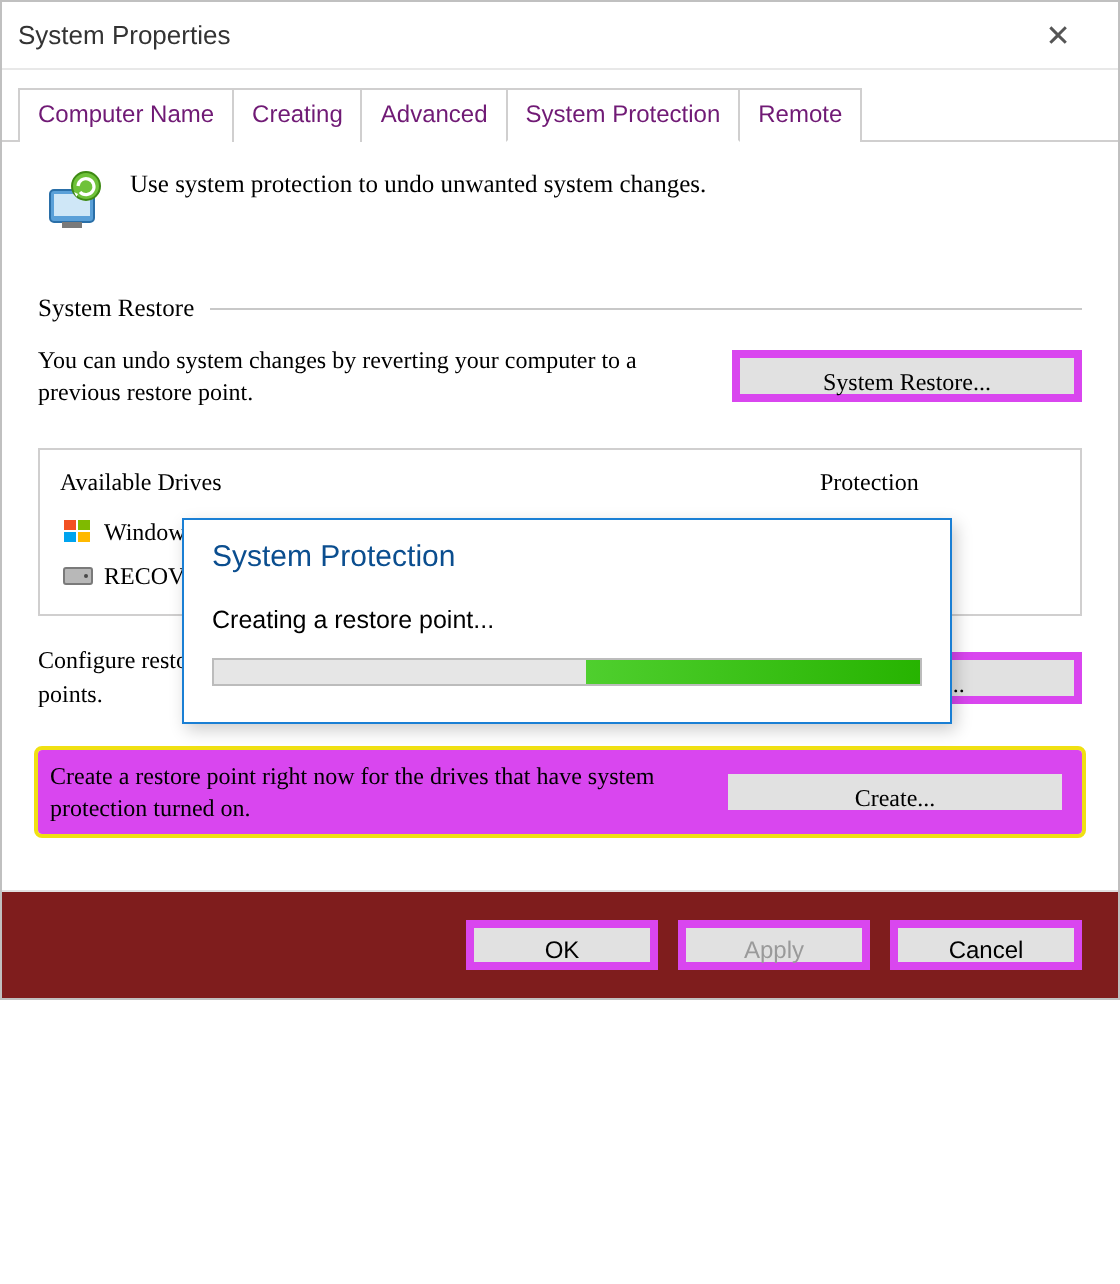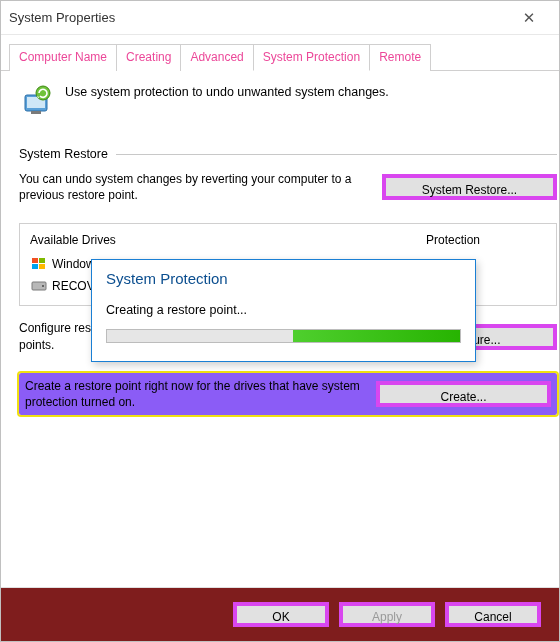--- a/index.html
+++ b/index.html
@@ -8,21 +8,21 @@
     font-family: "Segoe UI", Tahoma, sans-serif;
     font-size: 12px;
     background: #fff;
     width: 560px;
     height: 642px;
     overflow: hidden;
     color: #000;
   }
   .window {
     width: 560px;
-    height: 642px;
+    height: 500px;
     border: 1px solid #c0c0c0;
     position: relative;
     background: #fff;
   }
   .titlebar {
     height: 34px;
     display: flex;
     align-items: center;
     padding: 0 8px;
     background: #fff;
@@ -50,31 +50,32 @@
     gap: 0;
     background: #fff;
   }
   .tab {
     padding: 5px 9px 6px 9px;
     border: 1px solid #d0cfcf;
     border-bottom: none;
     background: #fff;
     font-size: 12px;
     margin-right: -1px;
-    color: #ec4899;
+    color: #701a75;
     position: relative;
     top: 1px;
   }
   .tab.active {
     background: #fff;
     border-bottom: 1px solid #fff;
     z-index: 2;
   }
   .content {
-    padding: 12px 2px 0 18px;
+    padding: 12px 18px 0 18px;
+    font-family: Liberation Serif, serif;
   }
   .intro {
     display: flex;
     align-items: flex-start;
     gap: 10px;
     margin-bottom: 28px;
   }
   .intro .icon {
     width: 36px;
     height: 36px;
@@ -147,21 +148,21 @@
   }
   .drive-row .dicon {
     width: 18px;
     height: 16px;
     margin-right: 4px;
     display: inline-flex;
     align-items: center;
     justify-content: center;
   }
   .highlight {
-    background: #8b5cf6;
+    background: #d946ef;
     outline: 2px solid #f0e012;
     outline-offset: 0;
     border-radius: 2px;
     padding: 5px 6px;
     margin-top: 6px;
   }
   .button-row {
     display: flex;
     justify-content: flex-end;
     gap: 10px;

